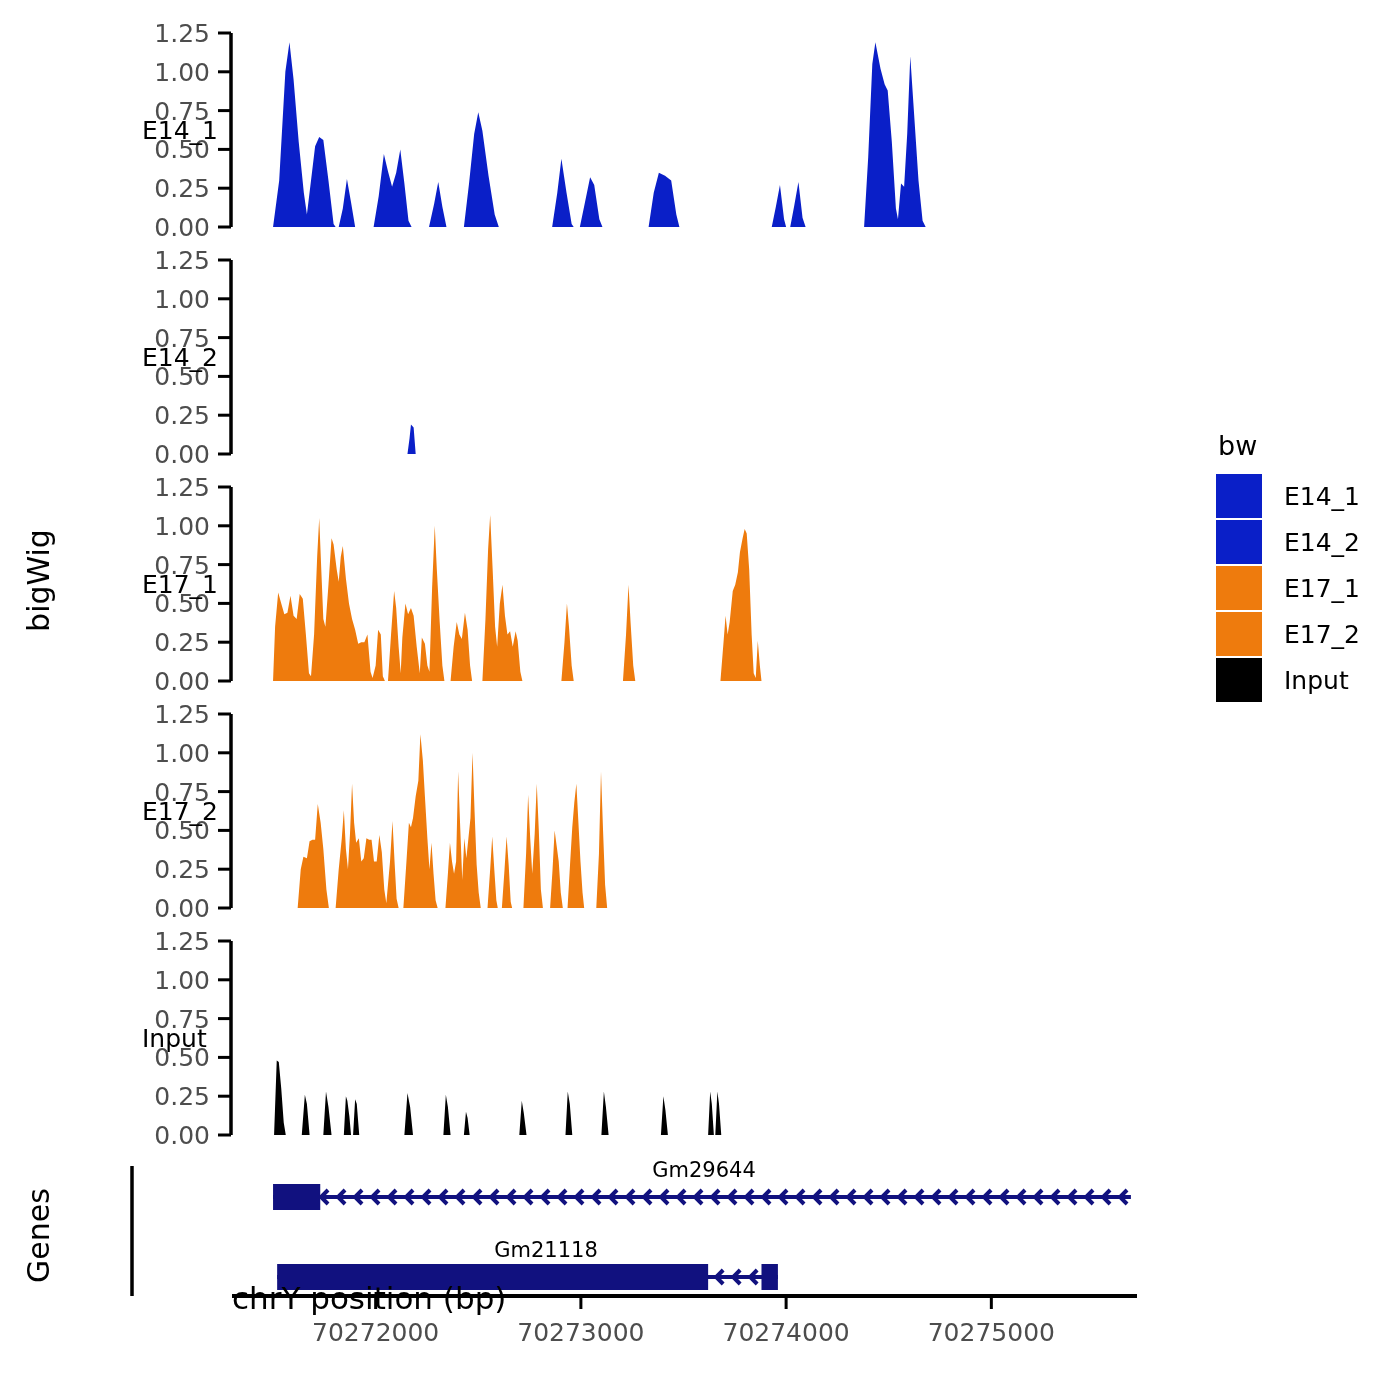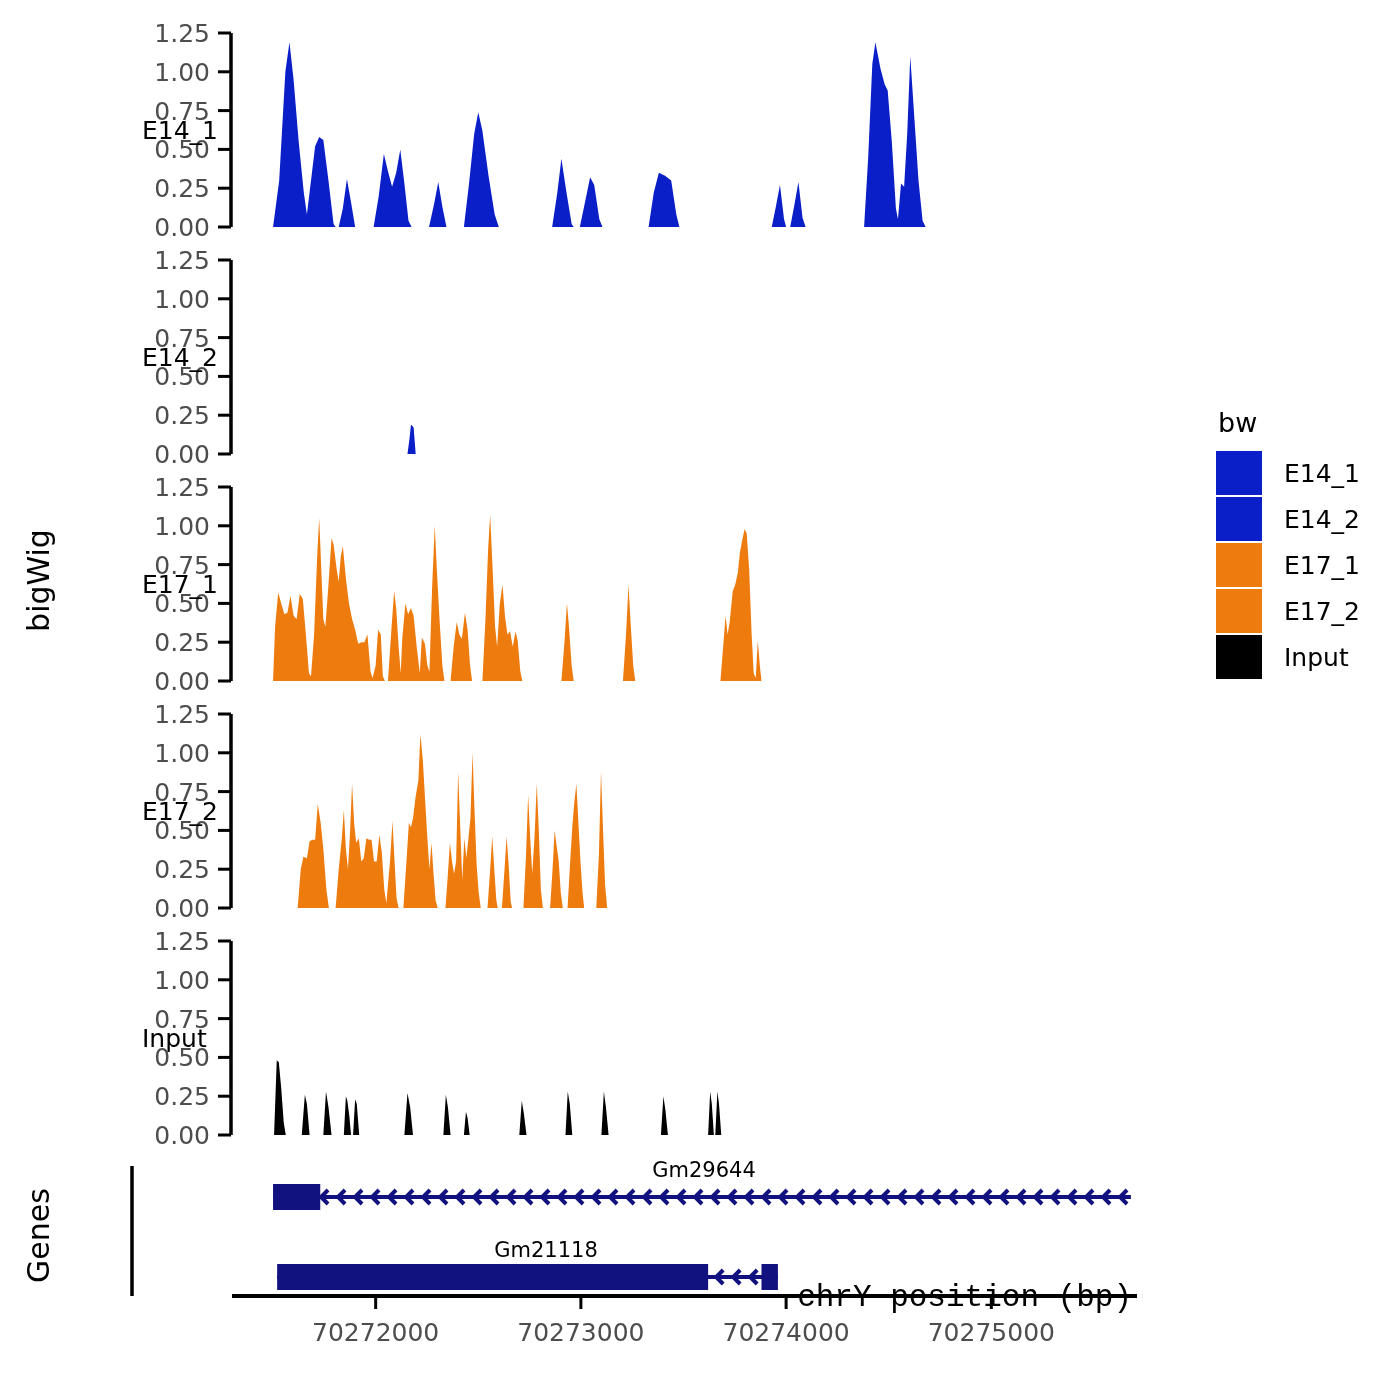--- a/index.html
+++ b/index.html
@@ -10,24 +10,24 @@
     display:flex;align-items:center;justify-content:center;
     font-size:30px;color:#000;
   }
   .ylabel-bigwig span{transform:rotate(-90deg);white-space:nowrap;display:block;}
   .ylabel-genes{
     position:absolute;left:8px;top:1160px;width:60px;height:150px;
     display:flex;align-items:center;justify-content:center;font-size:30px;
   }
   .ylabel-genes span{transform:rotate(-90deg);white-space:nowrap;display:block;}
   .axis-title{
-    position:absolute;left:232px;top:1280px;width:900px;text-align:right;
-    font-size:31px;color:#000;font-family:Liberation Mono, monospace;
+    position:absolute;left:232px;top:1280px;width:900px;text-align:left;
+    font-size:31px;color:#000;
   }
-  .legend{position:absolute;left:1216px;top:407px;width:180px;}
+  .legend{position:absolute;left:1216px;top:430px;width:180px;}
   .legend-title{font-size:27px;color:#000;margin:0 0 12px 2px;}
   .legend-row{display:flex;align-items:center;height:46px;}
   .legend-swatch{width:46px;height:44px;flex:0 0 46px;}
   .legend-label{font-size:25px;color:#000;margin-left:22px;white-space:nowrap;}
   svg{display:block;}
   .tick-text{font-size:25px;fill:#4d4d4d;font-family:"DejaVu Sans",sans-serif;}
   .xtick-text{font-size:25px;fill:#4d4d4d;font-family:"DejaVu Sans",sans-serif;}
   .strip-text{font-size:25px;fill:#000;font-family:"DejaVu Sans",sans-serif;}
   .gene-text{font-size:21px;fill:#000;font-family:"DejaVu Sans",sans-serif;}
 </style>

